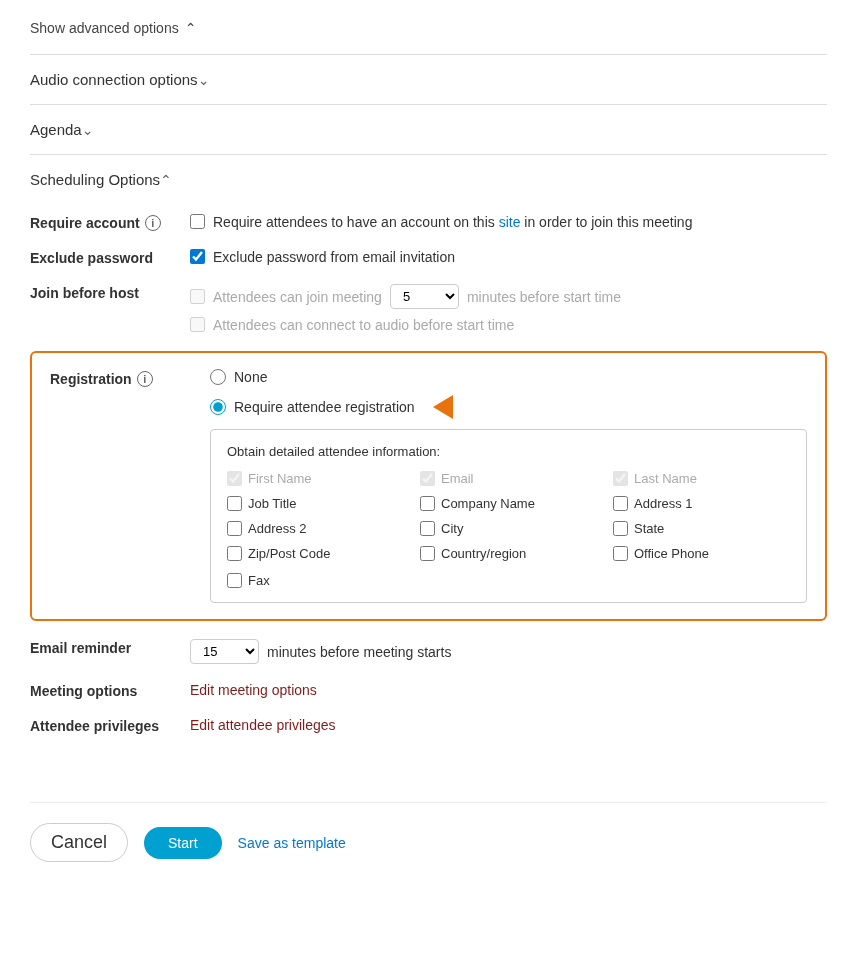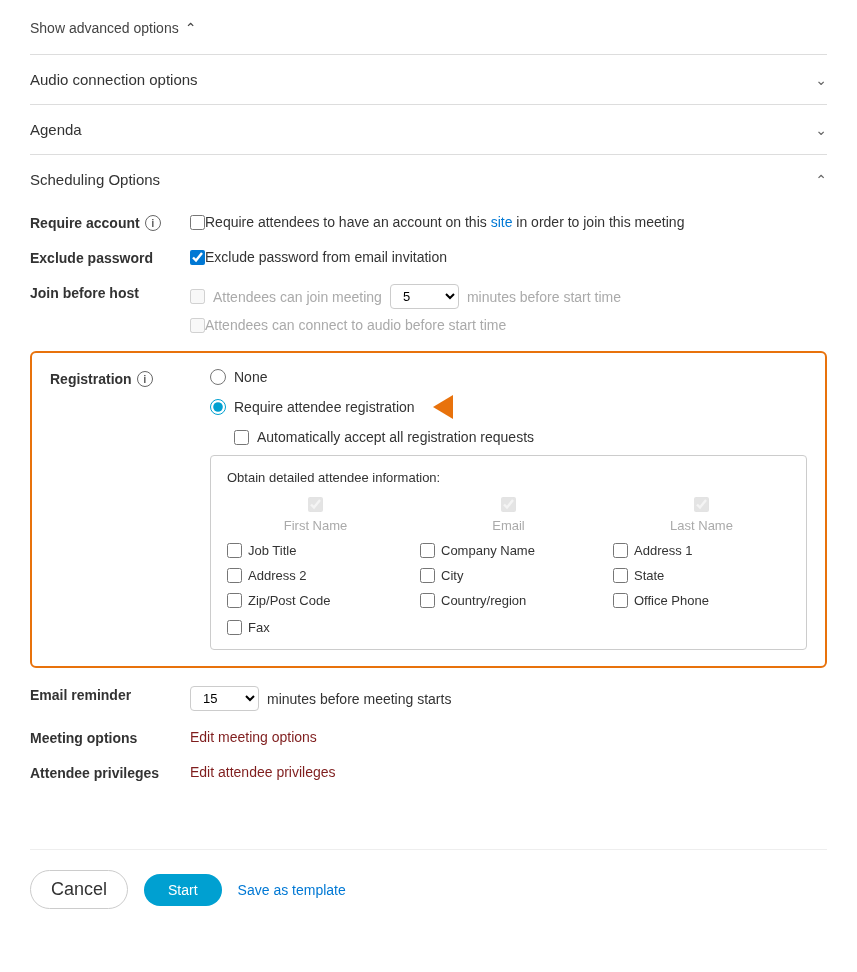--- a/index.html
+++ b/index.html
@@ -19,21 +19,21 @@
       gap: 6px;
       color: #444;
       font-size: 14px;
       cursor: pointer;
       margin-bottom: 18px;
     }
 
     .section-header {
       display: flex;
       align-items: center;
-      justify-content: space-between;
+      justify-content: flex-start;
       padding: 16px 0;
       border-top: 1px solid #ddd;
       cursor: pointer;
     }
 
     .section-header-title {
       font-size: 15px;
       color: #333;
     }
 
@@ -66,21 +66,22 @@
 
     .option-content {
       flex: 1;
       display: flex;
       flex-direction: column;
       gap: 8px;
     }
 
     .checkbox-row {
       display: flex;
-      align-items: center;
+      align-items: flex-start;
+      gap: 8px;
     }
 
     .checkbox-row.disabled {
       color: #aaa;
     }
 
     input[type="checkbox"] {
       width: 15px;
       height: 15px;
       cursor: pointer;
@@ -216,21 +217,20 @@
     .field-item {
       display: flex;
       align-items: center;
       gap: 6px;
       font-size: 13px;
       color: #333;
     }
 
     .field-item.disabled-field {
       color: #aaa;
-      flex-direction: column;
     }
 
     .field-item input[type="checkbox"]:disabled {
       accent-color: #0078d4;
       opacity: 0.6;
     }
 
     .checked-blue {
       accent-color: #0078d4;
     }
@@ -375,24 +375,20 @@
             <input type="radio" name="registration" value="none" style="">
             <span>None</span>
           </div>
 
           <div class="require-row">
             <input type="radio" name="registration" value="require" checked="" style="">
             <span>Require attendee registration</span>
             <span class="arrow-icon"></span>
           </div>
 
-          <div class="auto-accept-row">
-            <input type="checkbox" style="">
-            <span>Automatically accept all registration requests</span>
-          </div>
 
           <div class="detailed-info-box">
             <div class="detailed-info-title">Obtain detailed attendee information:</div>
             <div class="fields-grid">
 
               <div class="field-item disabled-field">
                 <input type="checkbox" checked="" disabled="" class="checked-blue" style="">
                 <span>First Name</span>
               </div>
 

